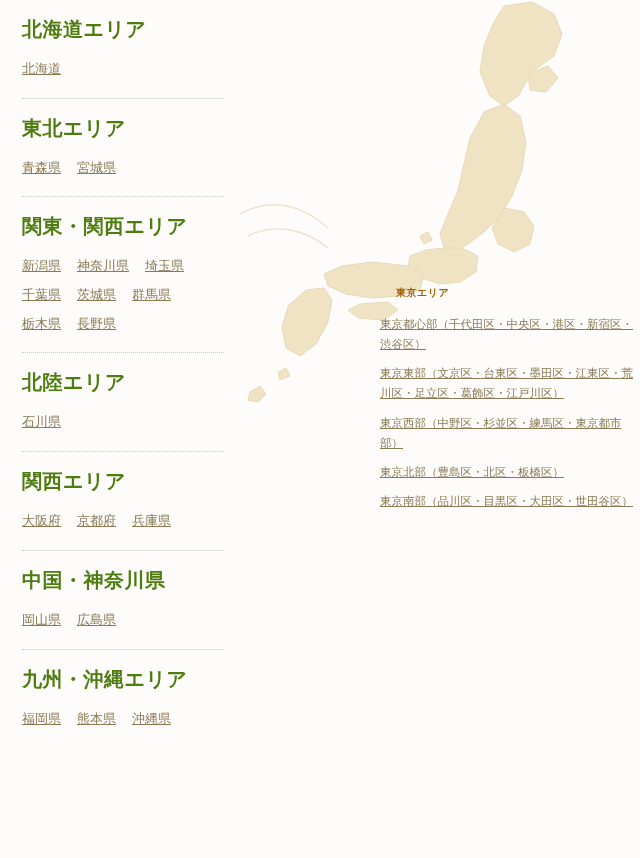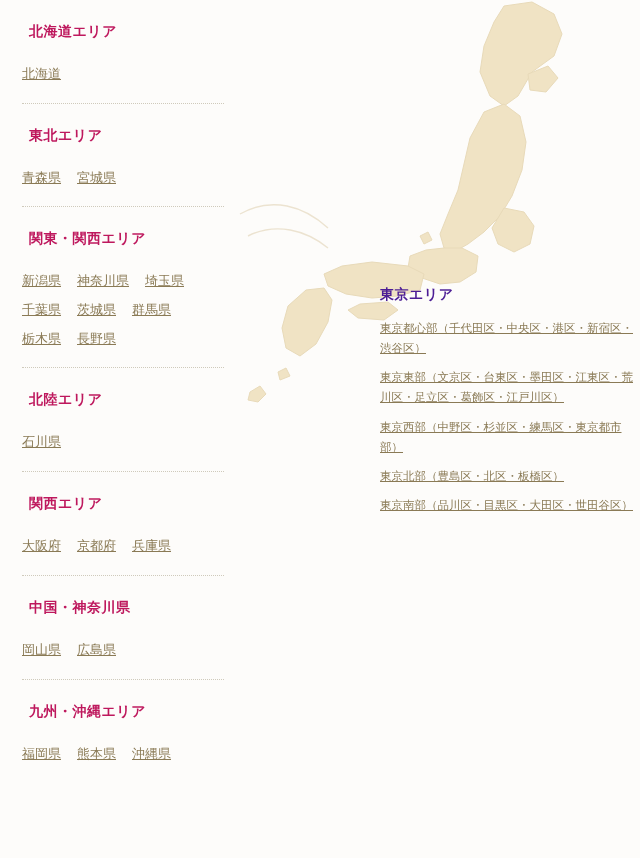--- a/index.html
+++ b/index.html
@@ -36,25 +36,25 @@
     padding-left: 22px;
     padding-right: 8px;
   }
   .area-block {
     padding-bottom: 12px;
     border-bottom: 1px dotted #cfcabb;
     margin-bottom: 0px;
   }
   .area-block:last-child { border-bottom: none; }
   .area-title {
-    font-size: 14px;
+    font-size: 20px;
     font-weight: bold;
-    color: #be185d;
+    color: #4d7c0f;
     letter-spacing: 0.5px;
-    margin: 7px;
+    margin: 0;
     padding-top: 16px;
     padding-bottom: 14px;
   }
   .pref-list {
     display: flex;
     flex-wrap: wrap;
     gap: 4px 16px;
     padding-bottom: 4px;
   }
   .pref-link {
@@ -67,25 +67,25 @@
   }
 
   
   #tokyo-panel {
     position: absolute;
     left: 372px;
     top: 286px;
     width: 262px;
   }
   #tokyo-title {
-    font-size: 14px;
+    font-size: 10px;
     font-weight: bold;
-    color: #4c1d95;
+    color: #a16207;
     letter-spacing: 0.5px;
-    margin: 0 0 14px 8px;
+    margin: 0 0 14px 24px;
   }
   .tokyo-item {
     display: block;
     font-size: 11.5px;
     color: #8a7a55;
     text-decoration: underline;
     cursor: pointer;
     line-height: 1.75;
     margin: 0 0 9px 8px;
   }

